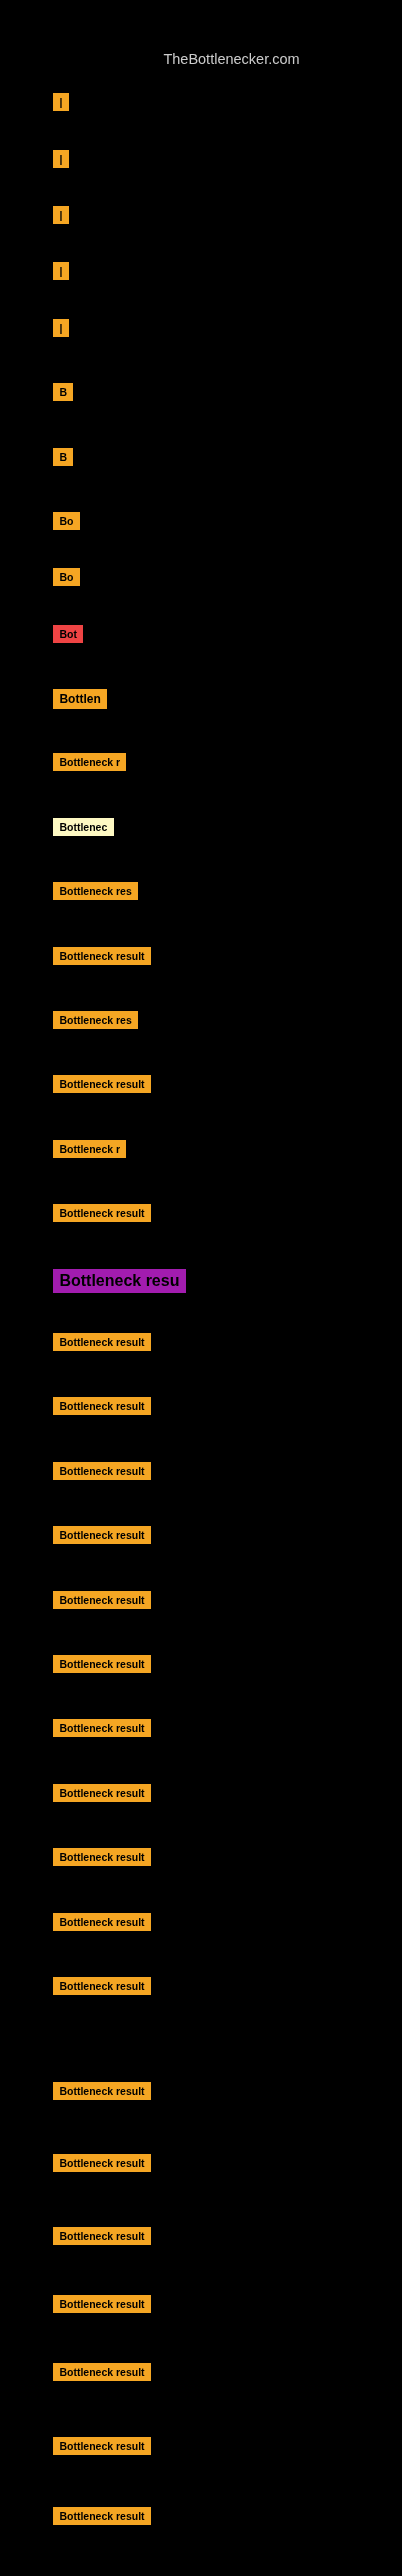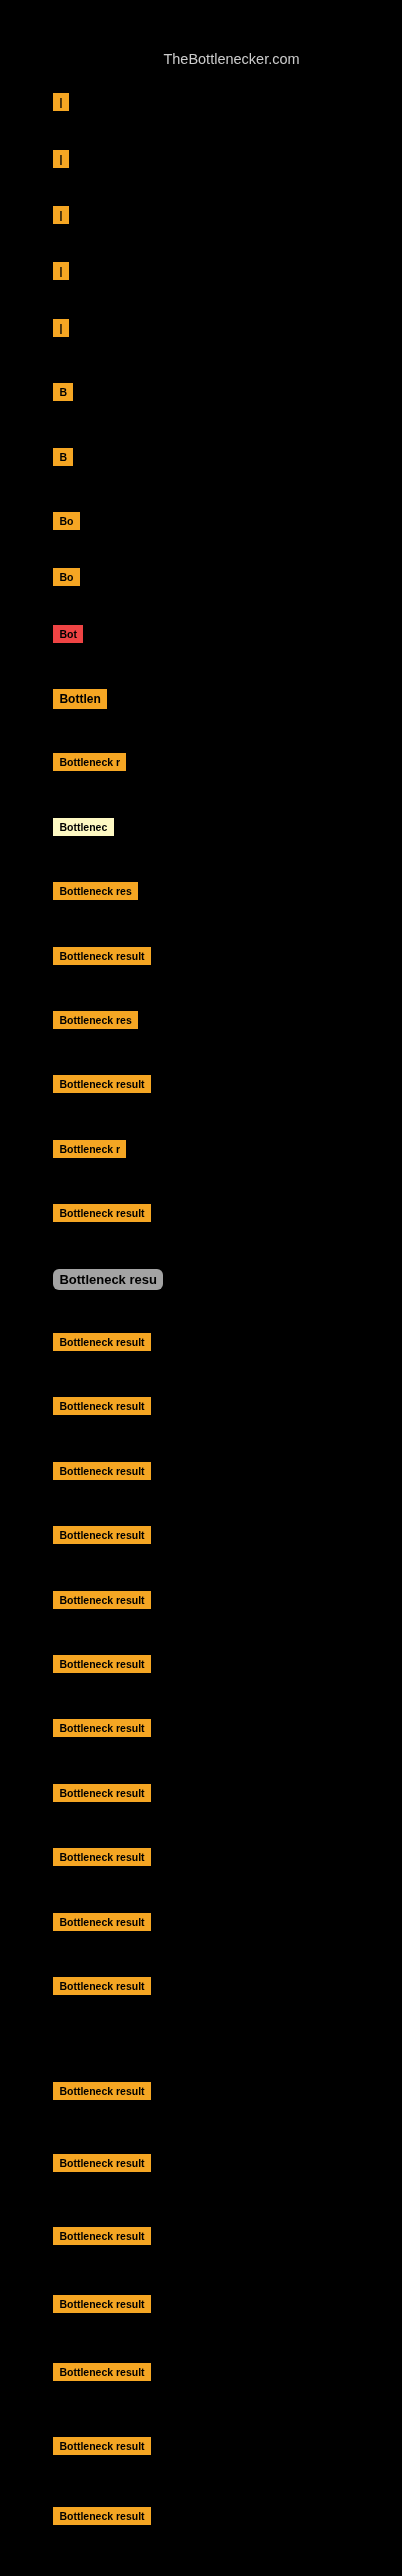--- a/index.html
+++ b/index.html
@@ -40,21 +40,21 @@
     <div style="position: absolute; top: 580px; left: 8px; background-color: #ef4444; color: rgb(0, 0, 0); font-size: 10.5px; font-weight: bold; padding: 3.2px 6.4px; display: inline-block; white-space: nowrap;">Bot</div>
     <div style="position: absolute; top: 644px; left: 8px; background-color: rgb(245, 166, 35); color: rgb(0, 0, 0); font-size: 12px; font-weight: bold; padding: 3.2px 6.4px; display: inline-block; white-space: nowrap;">Bottlen</div>
     <div style="position: absolute; top: 708px; left: 8px; background-color: rgb(245, 166, 35); color: rgb(0, 0, 0); font-size: 10.5px; font-weight: bold; padding: 3.2px 6.4px; display: inline-block; white-space: nowrap;">Bottleneck r</div>
     <div style="position: absolute; top: 773px; left: 8px; background-color: #fef9c3; color: rgb(0, 0, 0); font-size: 10.5px; font-weight: bold; padding: 3.2px 6.4px; display: inline-block; white-space: nowrap;">Bottlenec</div>
     <div style="position: absolute; top: 837px; left: 8px; background-color: rgb(245, 166, 35); color: rgb(0, 0, 0); font-size: 10.5px; font-weight: bold; padding: 3.2px 6.4px; display: inline-block; white-space: nowrap;">Bottleneck res</div>
     <div style="position: absolute; top: 902px; left: 8px; background-color: rgb(245, 166, 35); color: rgb(0, 0, 0); font-size: 10.5px; font-weight: bold; padding: 3.2px 6.4px; display: inline-block; white-space: nowrap;">Bottleneck result</div>
     <div style="position: absolute; top: 966px; left: 8px; background-color: rgb(245, 166, 35); color: rgb(0, 0, 0); font-size: 10.5px; font-weight: bold; padding: 3.2px 6.4px; display: inline-block; white-space: nowrap;">Bottleneck res</div>
     <div style="position: absolute; top: 1030px; left: 8px; background-color: rgb(245, 166, 35); color: rgb(0, 0, 0); font-size: 10.5px; font-weight: bold; padding: 3.2px 6.4px; display: inline-block; white-space: nowrap;">Bottleneck result</div>
     <div style="position: absolute; top: 1095px; left: 8px; background-color: rgb(245, 166, 35); color: rgb(0, 0, 0); font-size: 10.5px; font-weight: bold; padding: 3.2px 6.4px; display: inline-block; white-space: nowrap;">Bottleneck r</div>
     <div style="position: absolute; top: 1159px; left: 8px; background-color: rgb(245, 166, 35); color: rgb(0, 0, 0); font-size: 10.5px; font-weight: bold; padding: 3.2px 6.4px; display: inline-block; white-space: nowrap;">Bottleneck result</div>
-    <div style="position: absolute; top: 1224px; left: 8px; background-color: #a3a3a3; color: rgb(0, 0, 0); font-size: 13px; font-weight: bold; padding: 3.2px 6.4px; display: inline-block; white-space: nowrap; border-radius: 6px;">Bottleneck resu</div>
+    <div style="position: absolute; top: 1224px; left: 8px; background-color: #a21caf; color: rgb(0, 0, 0); font-size: 16px; font-weight: bold; padding: 3.2px 6.4px; display: inline-block; white-space: nowrap;">Bottleneck resu</div>
     <div style="position: absolute; top: 1288px; left: 8px; background-color: rgb(245, 166, 35); color: rgb(0, 0, 0); font-size: 10.5px; font-weight: bold; padding: 3.2px 6.4px; display: inline-block; white-space: nowrap;">Bottleneck result</div>
     <div style="position: absolute; top: 1352px; left: 8px; background-color: rgb(245, 166, 35); color: rgb(0, 0, 0); font-size: 10.5px; font-weight: bold; padding: 3.2px 6.4px; display: inline-block; white-space: nowrap;">Bottleneck result</div>
     <div style="position: absolute; top: 1417px; left: 8px; background-color: rgb(245, 166, 35); color: rgb(0, 0, 0); font-size: 10.5px; font-weight: bold; padding: 3.2px 6.4px; display: inline-block; white-space: nowrap;">Bottleneck result</div>
     <div style="position: absolute; top: 1481px; left: 8px; background-color: rgb(245, 166, 35); color: rgb(0, 0, 0); font-size: 10.5px; font-weight: bold; padding: 3.2px 6.4px; display: inline-block; white-space: nowrap;">Bottleneck result</div>
     <div style="position: absolute; top: 1546px; left: 8px; background-color: rgb(245, 166, 35); color: rgb(0, 0, 0); font-size: 10.5px; font-weight: bold; padding: 3.2px 6.4px; display: inline-block; white-space: nowrap;">Bottleneck result</div>
     <div style="position: absolute; top: 1610px; left: 8px; background-color: rgb(245, 166, 35); color: rgb(0, 0, 0); font-size: 10.5px; font-weight: bold; padding: 3.2px 6.4px; display: inline-block; white-space: nowrap;">Bottleneck result</div>
     <div style="position: absolute; top: 1674px; left: 8px; background-color: rgb(245, 166, 35); color: rgb(0, 0, 0); font-size: 10.5px; font-weight: bold; padding: 3.2px 6.4px; display: inline-block; white-space: nowrap;">Bottleneck result</div>
     <div style="position: absolute; top: 1739px; left: 8px; background-color: rgb(245, 166, 35); color: rgb(0, 0, 0); font-size: 10.5px; font-weight: bold; padding: 3.2px 6.4px; display: inline-block; white-space: nowrap;">Bottleneck result</div>
     <div style="position: absolute; top: 1803px; left: 8px; background-color: rgb(245, 166, 35); color: rgb(0, 0, 0); font-size: 10.5px; font-weight: bold; padding: 3.2px 6.4px; display: inline-block; white-space: nowrap;">Bottleneck result</div>
     <div style="position: absolute; top: 1868px; left: 8px; background-color: rgb(245, 166, 35); color: rgb(0, 0, 0); font-size: 10.5px; font-weight: bold; padding: 3.2px 6.4px; display: inline-block; white-space: nowrap;">Bottleneck result</div>

